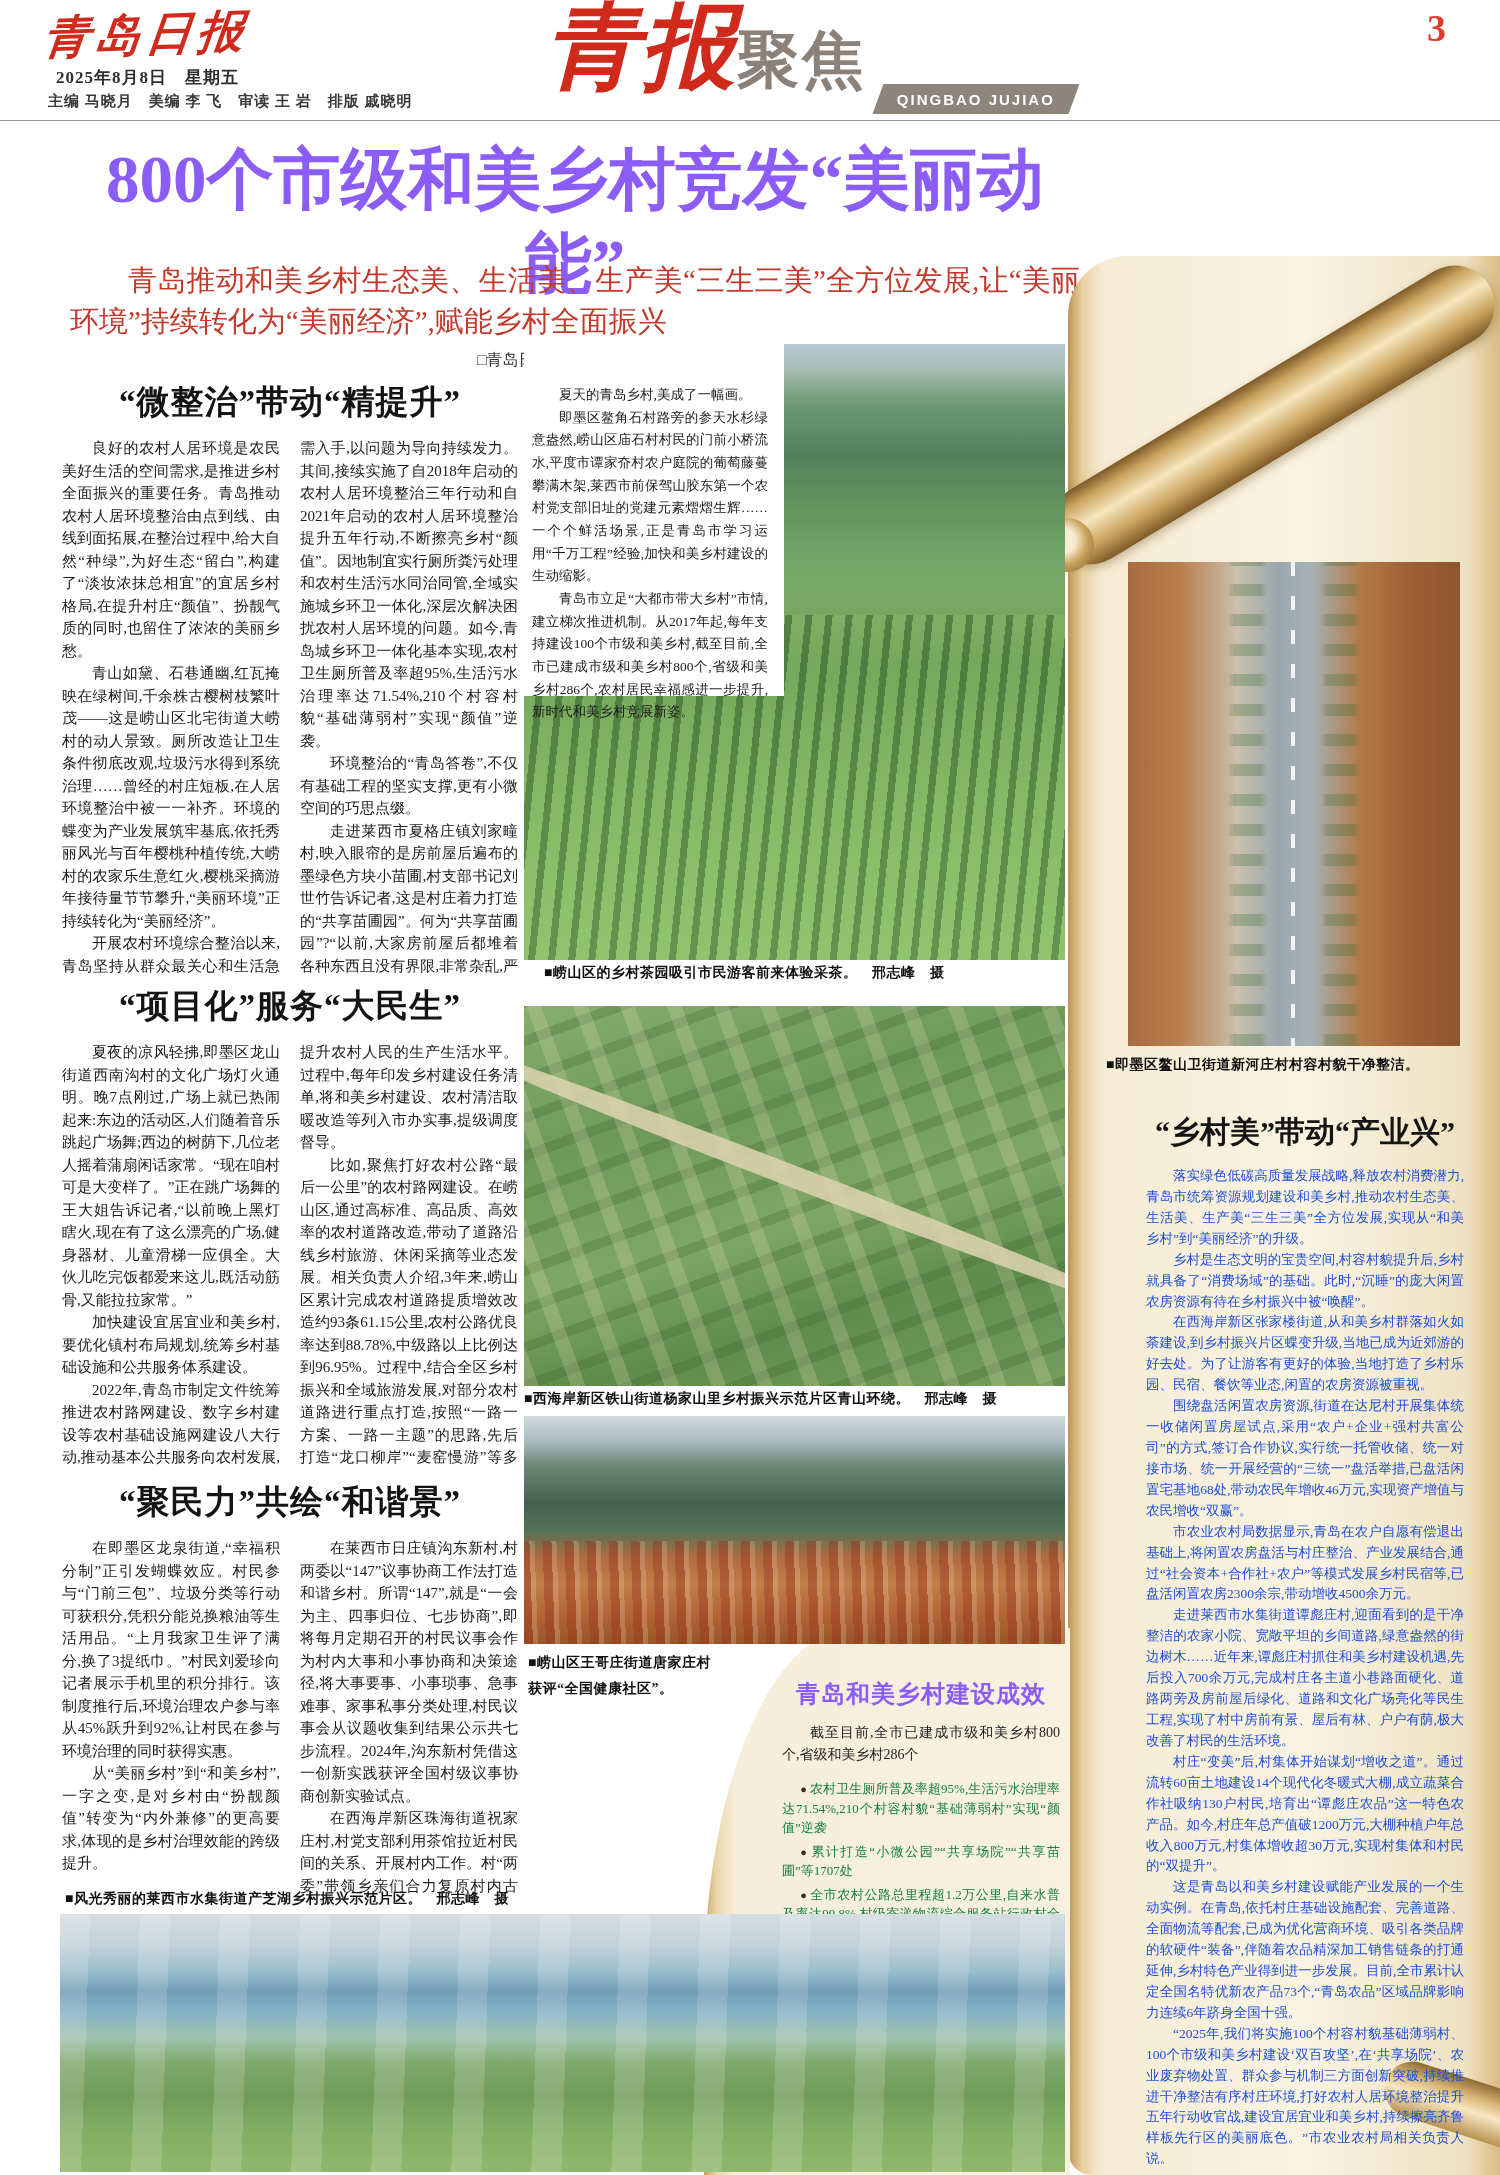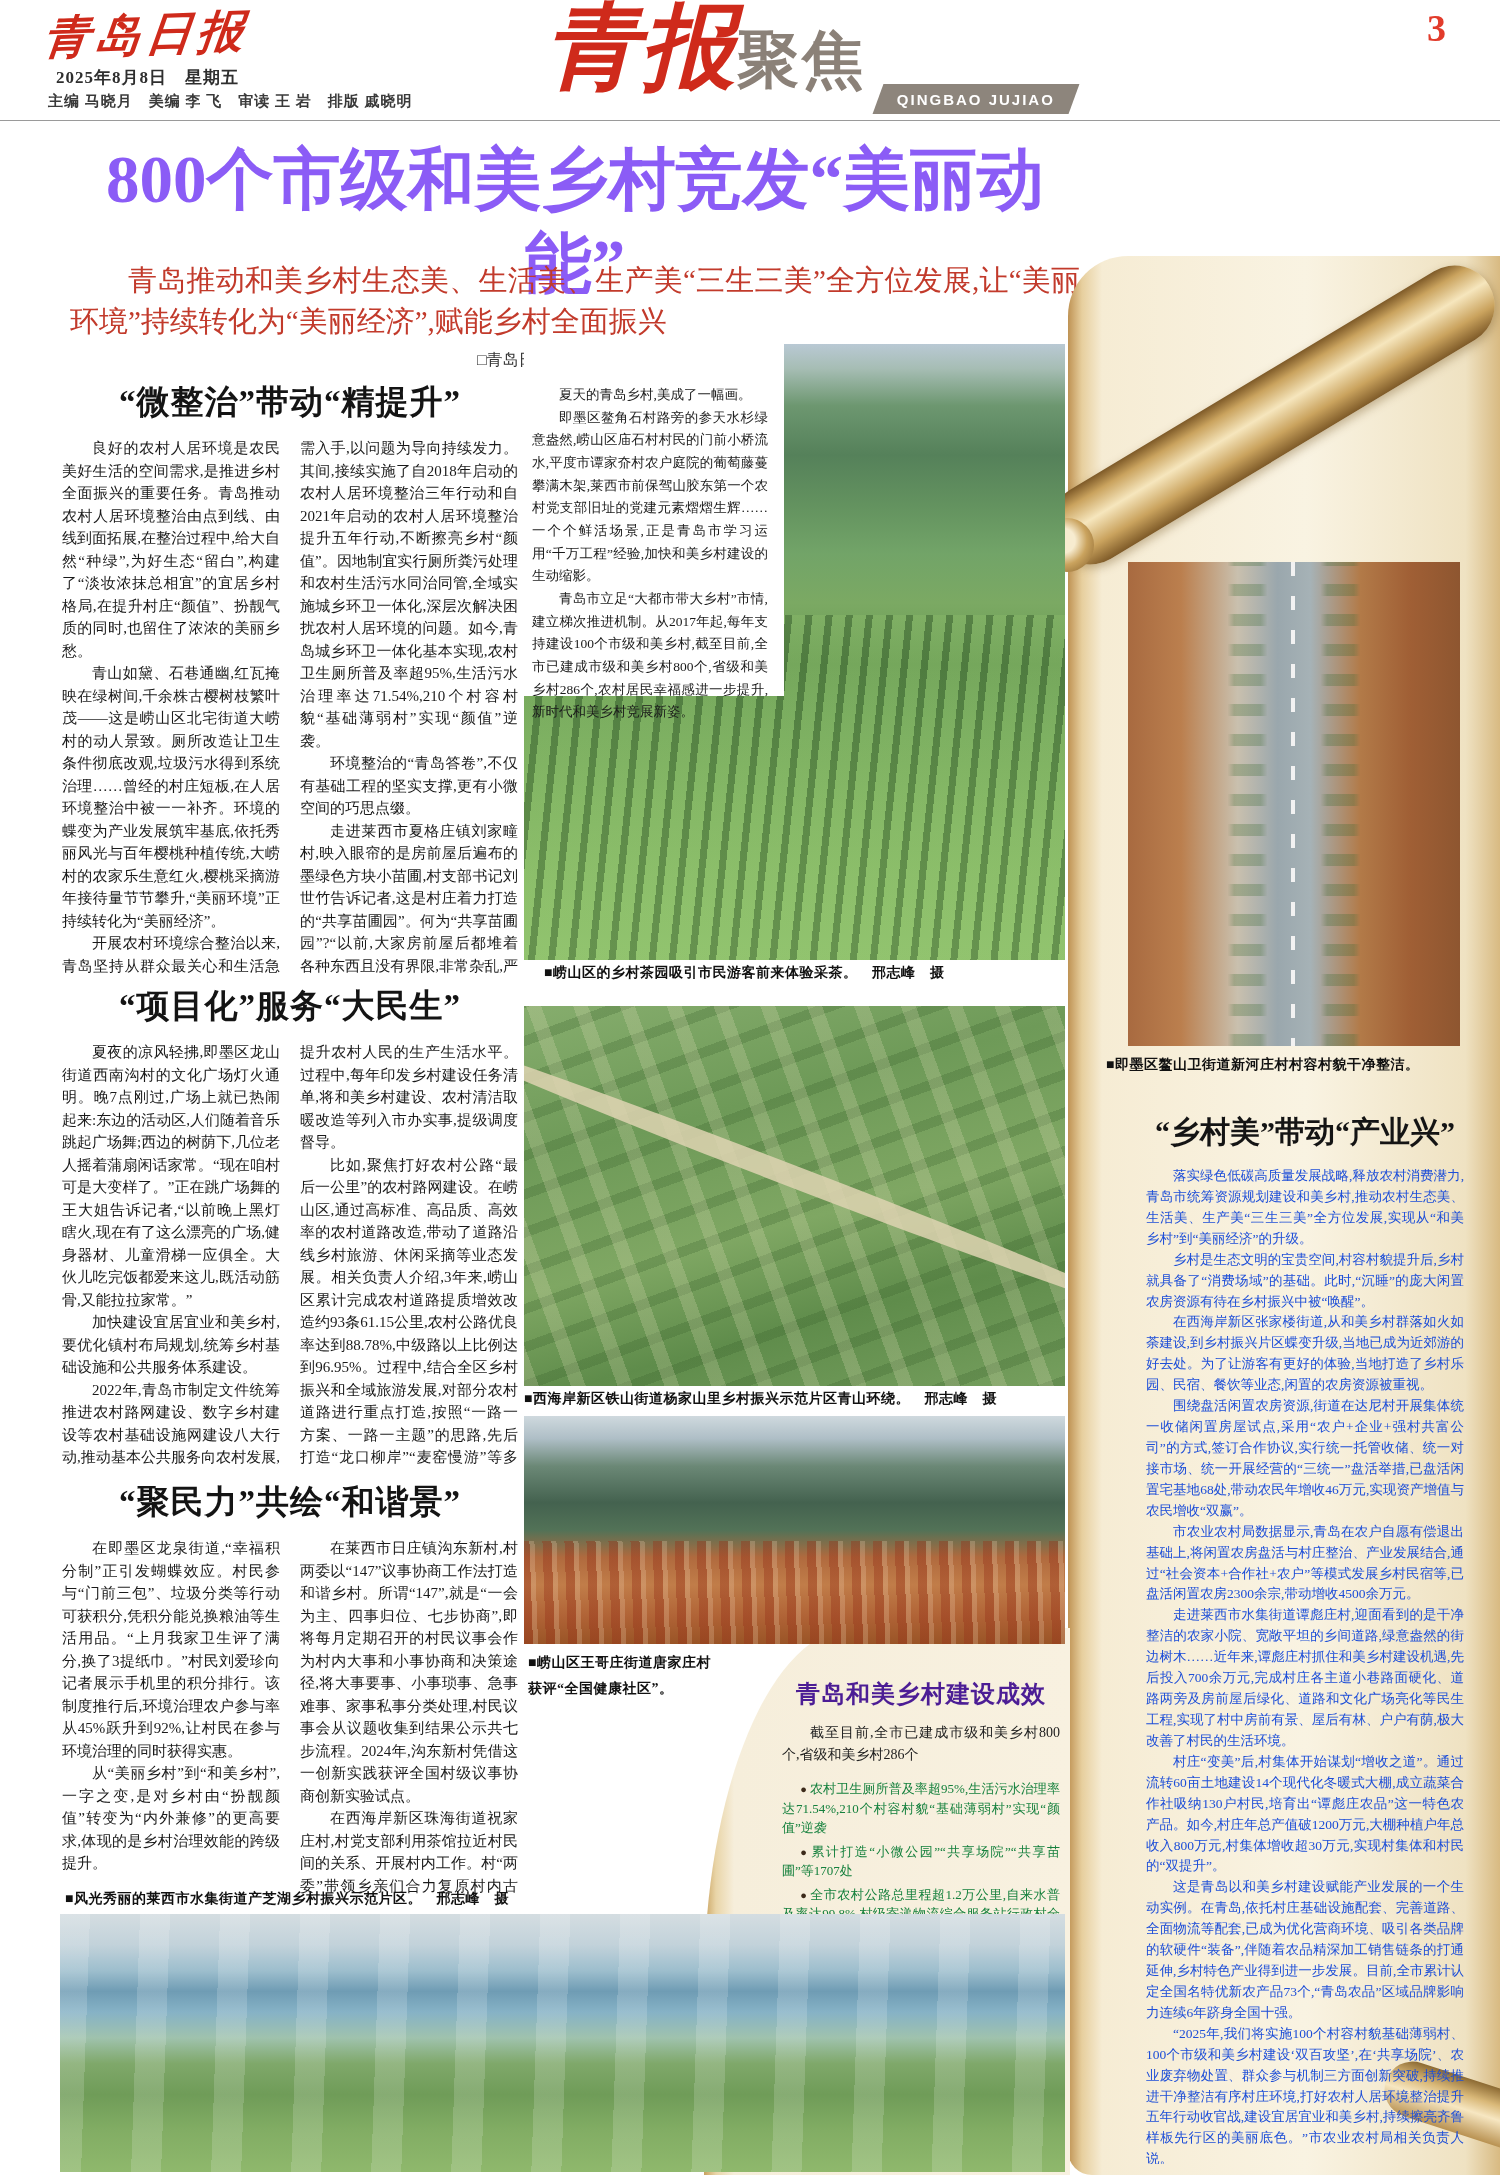--- a/index.html
+++ b/index.html
@@ -104,21 +104,21 @@
     background:linear-gradient(180deg,#8c6a33 0%,#d9b878 30%,#f7e7c2 55%,#b99252 100%);
     transform:rotate(18deg);}
 
   
   .right-head{left:1140px;top:1112px;width:330px;text-align:center;font-size:30px;font-weight:900;color:#141414;}
   .right-body{left:1146px;top:1166px;width:318px;height:998px;font-size:13.5px;line-height:1.55;
               text-align:justify;overflow:hidden;color:#1d4ed8;}
 
   
   .stats{left:782px;top:1678px;width:278px;}
-  .stats h3{margin:0 0 12px 0;text-align:center;font-size:24px;font-weight:900;color:#4c1d95;letter-spacing:1px;}
+  .stats h3{margin:0 0 12px 0;text-align:center;font-size:24px;font-weight:900;color:#8b5cf6;letter-spacing:1px;}
   .stats-intro{margin:0 0 14px 0;font-size:14px;line-height:1.55;text-indent:2em;text-align:justify;color:#1d1d1d;}
   .stats ul{margin:0;padding:0;list-style:none;}
   .stat-item{font-size:13px;line-height:1.5;text-align:justify;text-indent:1.4em;margin-bottom:4px;color:#15803d;}
   .stat-item::before{content:"●";margin-right:3px;font-size:11px;color:#3c2a1a;}
 </style>
 </head>
 <body>
 
 <div class="page">
 

